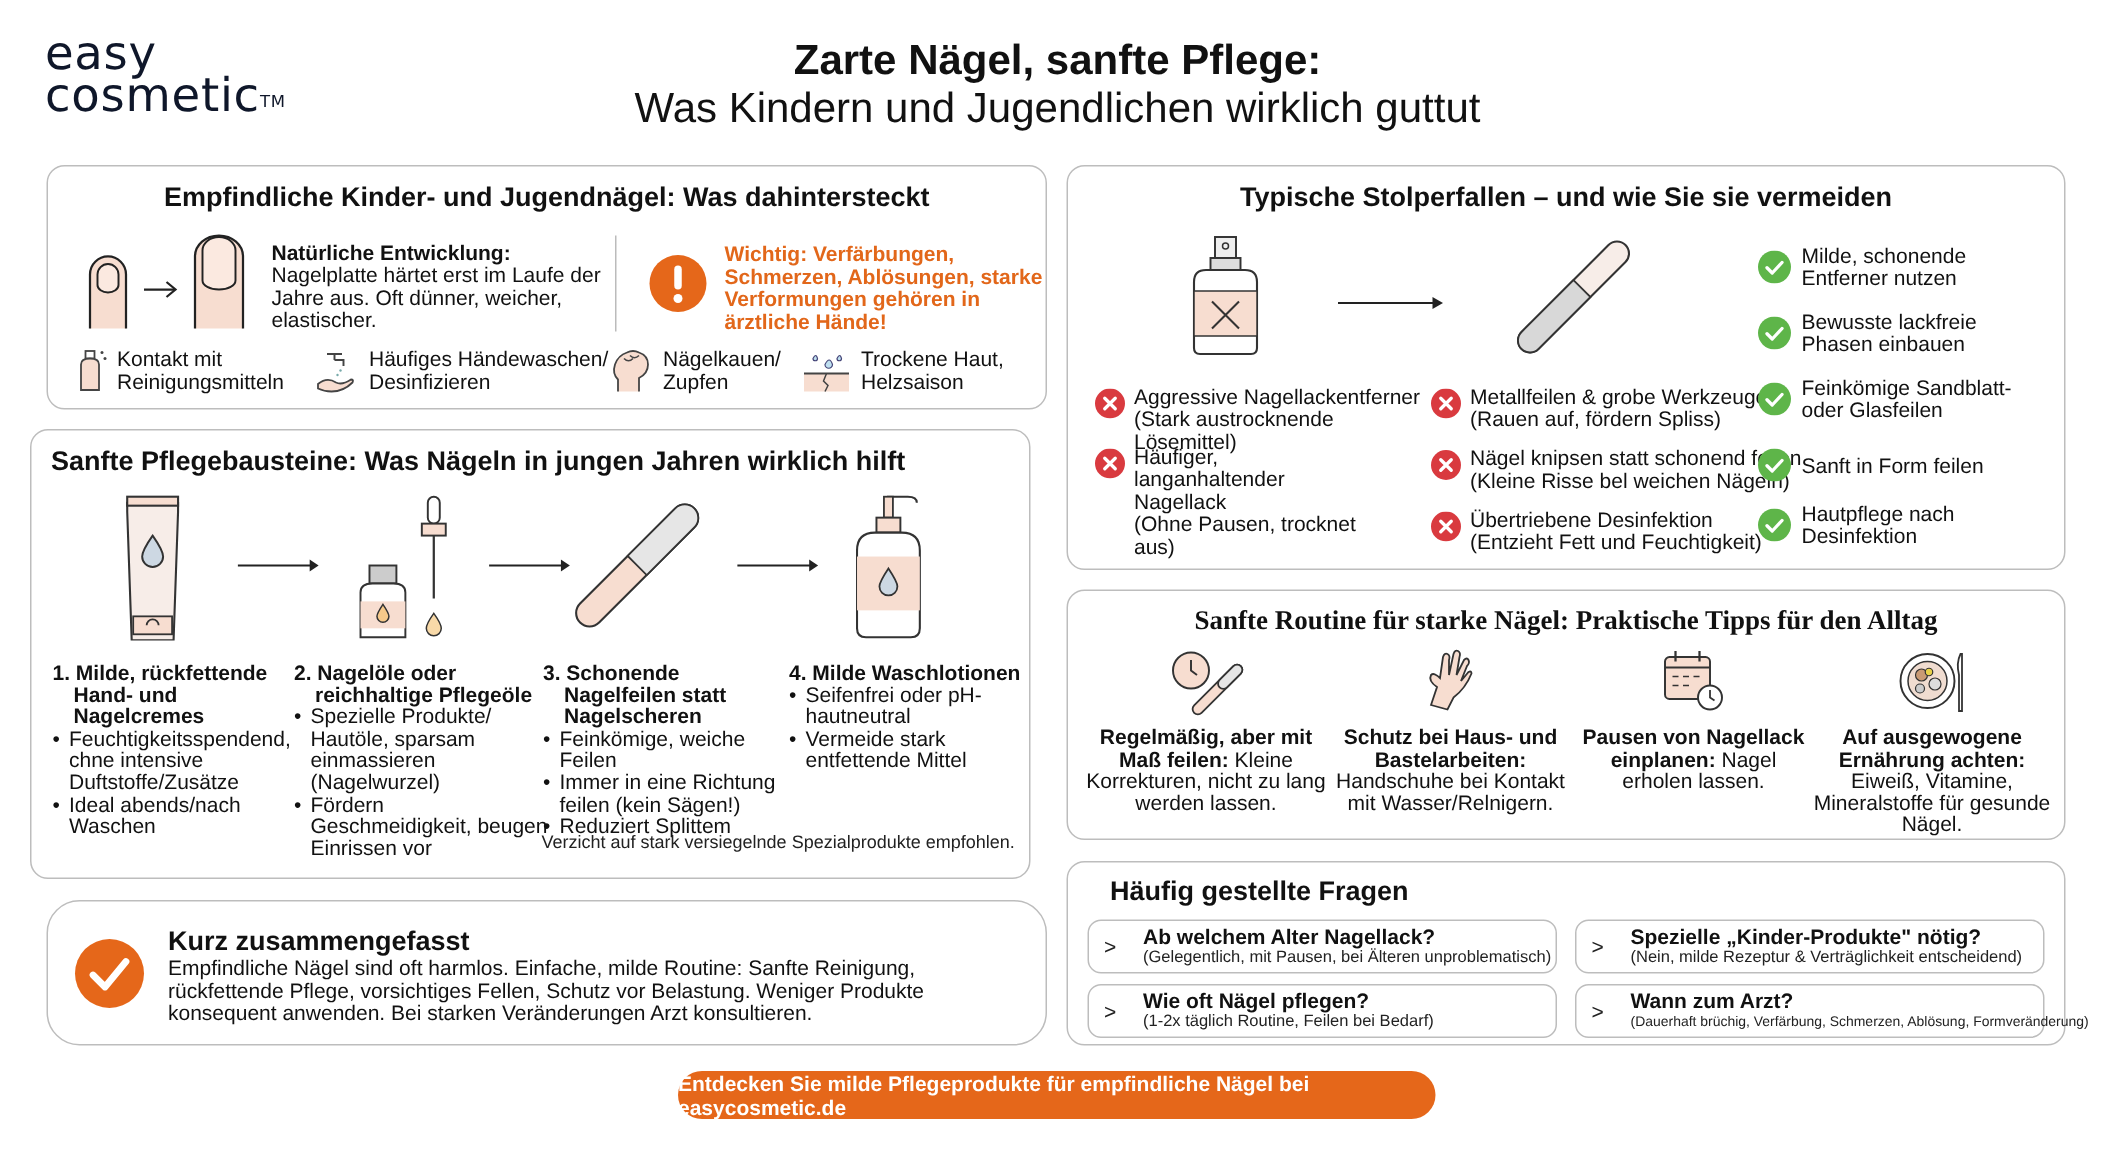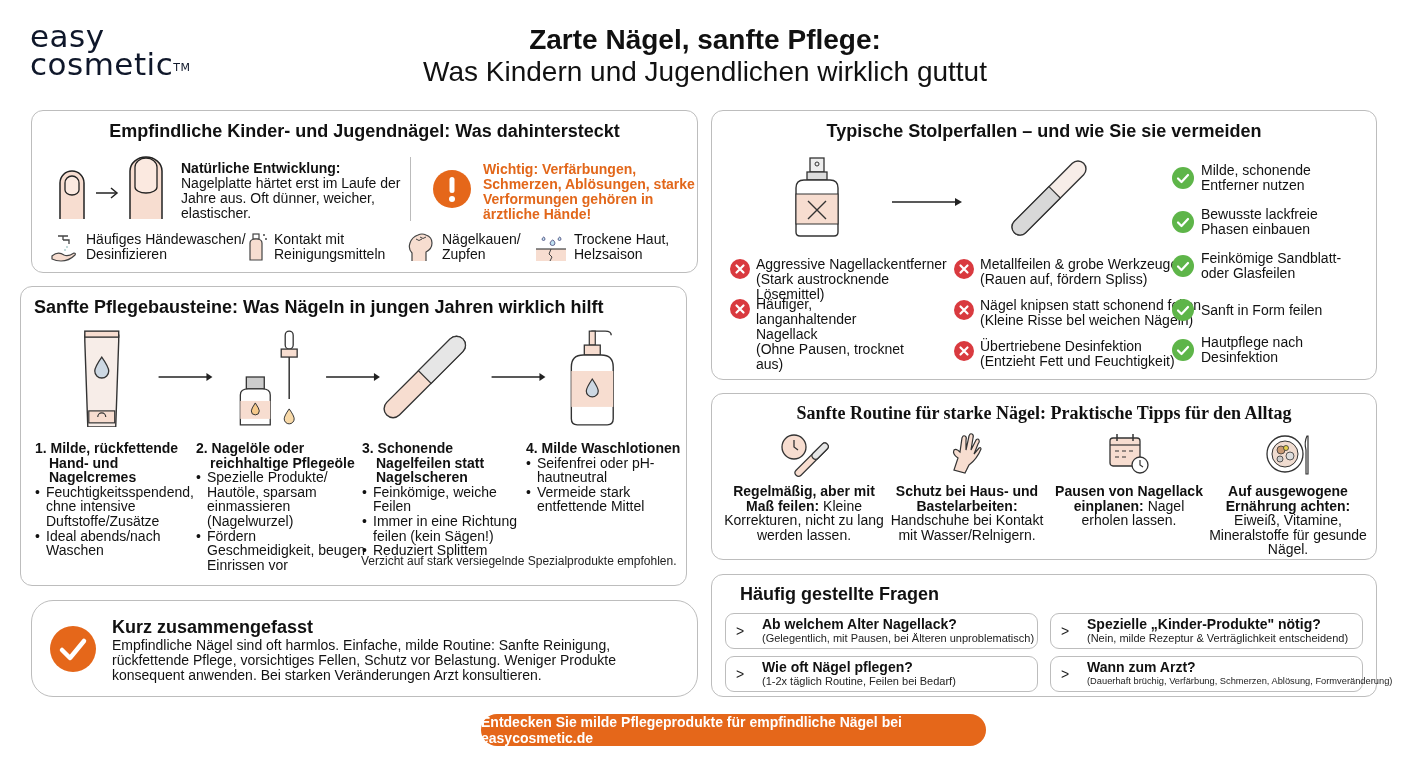--- a/index.html
+++ b/index.html
@@ -65,21 +65,21 @@
 
   
   #p6 { left: 711px; top: 574px; width: 666px; height: 123px; }
   #p6 h2 { position: absolute; left: 28px; top: 9px; text-align: right; }
   .faq { position: absolute; width: 313px; height: 36px; border: 1.2px solid #bdbdbd; border-radius: 9px; padding: 3px 6px 0 36px; }
   .faq .chev { position: absolute; left: 10px; top: 9px; font-size: 14px; color: #222; }
   .faq .q { font-size: 14px; font-weight: 700; line-height: 15px; }
   .faq .a { font-size: 11px; line-height: 12px; color: #222; white-space: nowrap; }
   .faq .a.sm { font-size: 9.3px; }
 
-  .cta { position: absolute; left: 452px; top: 714px; width: 505px; height: 32px; border-radius: 16px; background: #e5671a; color: #fff; font-size: 14px; font-weight: 700; display: flex; align-items: center; justify-content: center; margin-left: 29px; }
+  .cta { position: absolute; left: 452px; top: 714px; width: 505px; height: 32px; border-radius: 16px; background: #e5671a; color: #fff; font-size: 14px; font-weight: 700; display: flex; align-items: center; justify-content: center; }
 </style>
 </head>
 <body>
 
 <div class="logo">
   <div>easy</div>
   <div><span>cosmetic</span><sup>TM</sup></div>
 </div>
 
 <div class="title">
@@ -102,37 +102,37 @@
     <span>Nagelplatte härtet erst im Laufe der Jahre aus. Oft dünner, weicher, elastischer.</span>
   </div>
   <div class="vdiv"></div>
   <svg class="warn-icon" viewBox="0 0 40 40">
     <circle cx="20" cy="20" r="19" fill="#e5671a"></circle>
     <rect x="17.5" y="8" width="5" height="16" rx="2.5" fill="#fff"></rect>
     <circle cx="20" cy="30" r="3" fill="#fff"></circle>
   </svg>
   <div class="warn">Wichtig: Verfärbungen, Schmerzen, Ablösungen, starke Verformungen gehören in ärztliche Hände!</div>
   <div class="risks">
+    <div class="risk" style="width:160px">
+      <svg width="22" height="32" viewBox="0 0 22 32">
+        <rect x="7" y="3" width="6" height="5" fill="#fff" stroke="#444" stroke-width="1.2"></rect>
+        <path d="M4 12 q0 -4 6 -4 q6 0 6 4 v17 h-12 z" fill="#f7ddd0" stroke="#444" stroke-width="1.2"></path>
+        <circle cx="18" cy="4" r="1" fill="#444"></circle>
+          <circle cx="20" cy="8" r="1" fill="#444"></circle>
+      </svg>
+      <span>Kontakt mit Reinigungsmitteln</span>
+    </div>
     <div class="risk" style="width:196px">
       <svg width="30" height="30" viewBox="0 0 30 30">
         <path d="M8 4 h10 M13 4 v4 M13 8 h6 v4" fill="none" stroke="#444" stroke-width="1.3"></path>
         <circle cx="17" cy="15" r="0.8" fill="#7aa"></circle>
           <circle cx="15" cy="18" r="0.8" fill="#7aa"></circle>
         <path d="M2 24 q6 -5 12 -1 q4 2 10 -2 q2 0 1 2 q-6 6 -14 6 q-5 0 -9 -2 z" fill="#f7ddd0" stroke="#444" stroke-width="1.2"></path>
       </svg>
       <span>Häufiges Händewaschen/ Desinfizieren</span>
-    </div>
-    <div class="risk" style="width:160px">
-      <svg width="22" height="32" viewBox="0 0 22 32">
-        <rect x="7" y="3" width="6" height="5" fill="#fff" stroke="#444" stroke-width="1.2"></rect>
-        <path d="M4 12 q0 -4 6 -4 q6 0 6 4 v17 h-12 z" fill="#f7ddd0" stroke="#444" stroke-width="1.2"></path>
-        <circle cx="18" cy="4" r="1" fill="#444"></circle>
-          <circle cx="20" cy="8" r="1" fill="#444"></circle>
-      </svg>
-      <span>Kontakt mit Reinigungsmitteln</span>
     </div>
     <div class="risk" style="width:128px">
       <svg width="30" height="32" viewBox="0 0 30 32">
         <path d="M6 30 v-8 q-4 -4 -2 -10 q2 -6 8 -8 q4 -2 8 0 q6 2 6 8 q0 6 -6 9 v9" fill="#f7ddd0" stroke="#444" stroke-width="1.2"></path>
         <path d="M10 8 q3 3 6 0 M14 6 q3 3 6 0" fill="none" stroke="#444" stroke-width="1"></path>
       </svg>
       <span>Nägelkauen/ Zupfen</span>
     </div>
     <div class="risk" style="width:150px">
       <svg width="34" height="32" viewBox="0 0 34 32">

